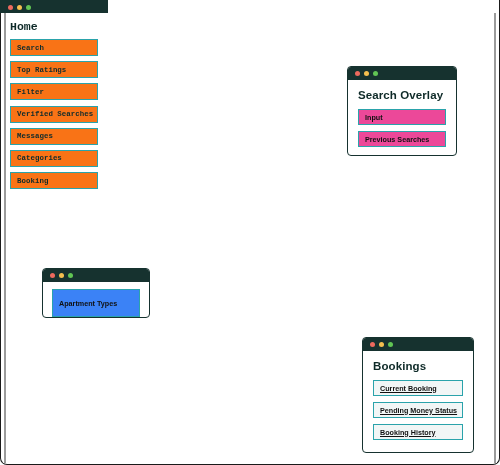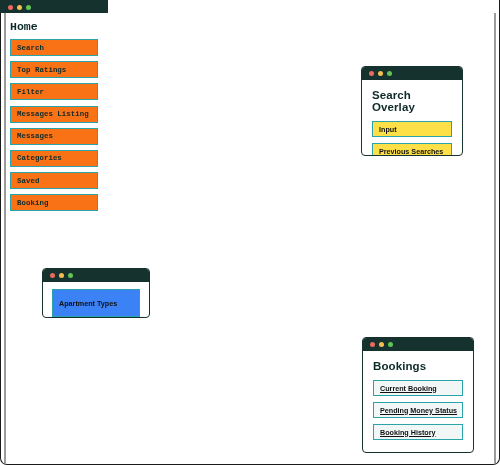--- a/index.html
+++ b/index.html
@@ -118,26 +118,26 @@
     align-items: center;
     padding-left: 6px;
     font-size: 7.4px;
     font-weight: 700;
     color: #0d2b2d;
     margin-bottom: 5.2px;
     letter-spacing: .05px;
   }
   
   #win-search {
-    left: 361px; top: 66px;
-    width: 102px; height: 90px;
+    left: 347px; top: 66px;
+    width: 110px; height: 90px;
   }
   .greybtn {
     height: 16px;
-    background: #fde047;
+    background: #ec4899;
     border: 1px solid #2aa3ab;
     display: flex;
     align-items: center;
     padding-left: 6px;
     font-size: 7.2px;
     font-weight: 600;
     color: #111;
     margin-bottom: 6px;
   }
   
@@ -233,24 +233,23 @@
       <span class="dot yellow"></span>
       <span class="dot green"></span>
     </div>
     <div class="rail left"></div>
     <div class="rail right"></div>
     <div class="home-list">
       <div class="home-title">Home</div>
       <div class="tealbtn">Search</div>
       <div class="tealbtn">Top Ratings</div>
       <div class="tealbtn">Filter</div>
-      <div class="tealbtn">Messages Listing</div>
+      <div class="tealbtn">Verified Searches</div>
       <div class="tealbtn">Messages</div>
       <div class="tealbtn">Categories</div>
-      <div class="tealbtn">Saved</div>
       <div class="tealbtn">Booking</div>
     </div>
   </div>
 
   <div class="win" id="win-search">
     <div class="titlebar">
       <span class="dot red"></span>
       <span class="dot yellow"></span>
       <span class="dot green"></span>
     </div>

